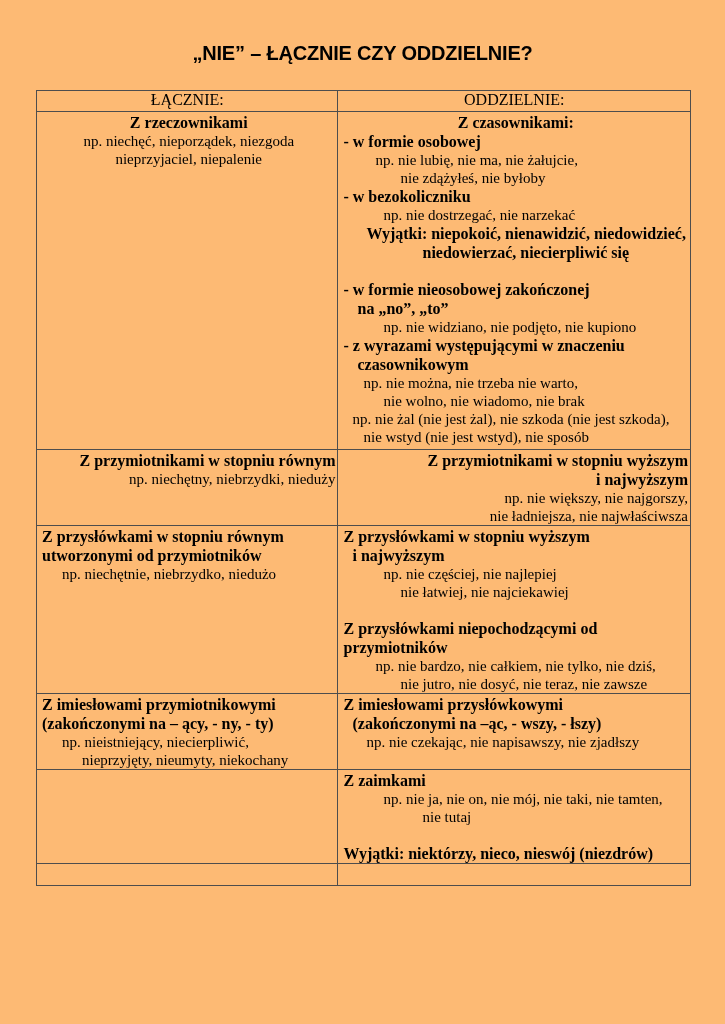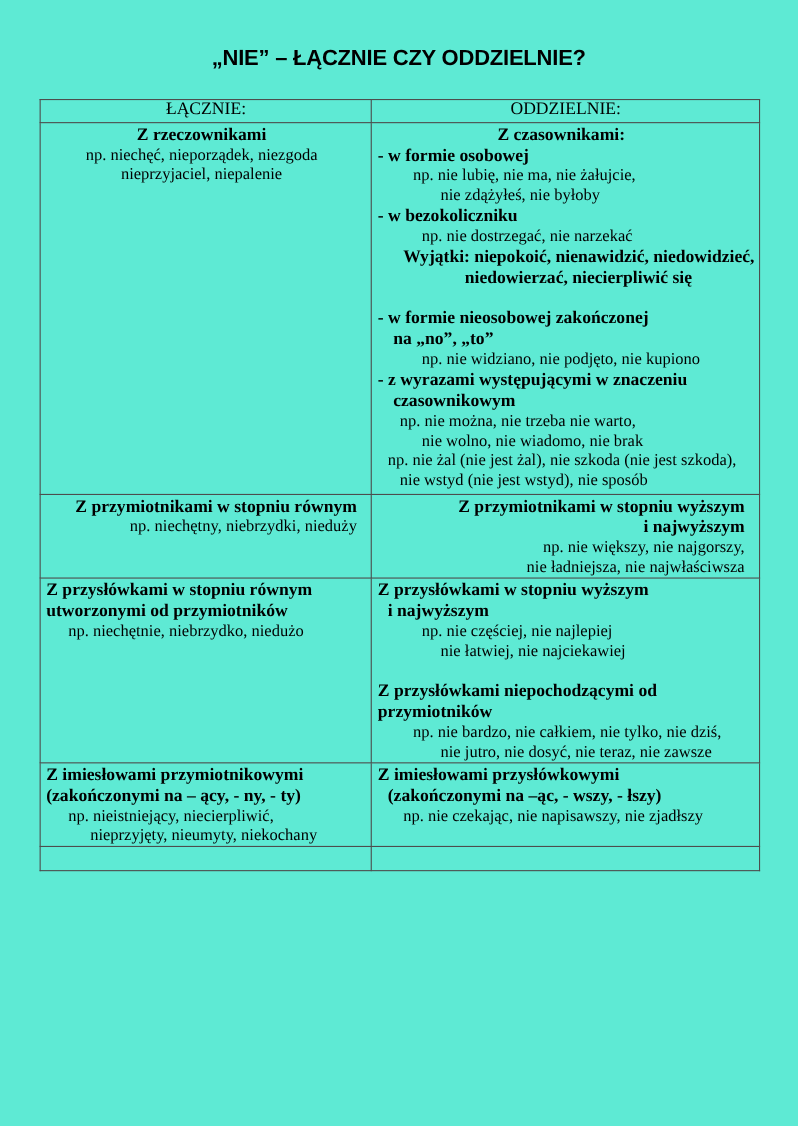--- a/index.html
+++ b/index.html
@@ -3,37 +3,37 @@
 <meta charset="utf-8">
 <style>
   html,body{margin:0;padding:0;background:#ffffff;}
   body{
     width:725px;height:1024px;
     font-family:"Liberation Serif", serif;
     color:#000000;
     position:relative;
     overflow:hidden;
   }
-  .page{position:relative;width:725px;height:1024px;background:#5eead4;}
+  .page{position:relative;width:725px;height:1024px;background:#fdba74;}
   .title{
     position:absolute;top:42px;left:0;width:100%;
     margin:0;text-align:center;
     font-family:"Liberation Sans", sans-serif;
     font-weight:bold;font-size:20px;letter-spacing:-0.2px;
   }
   table.grid{
     position:absolute;top:90px;left:36px;width:655px;
     border-collapse:collapse;table-layout:fixed;
   }
   col.c-left{width:46.1%;}
   col.c-right{width:53.9%;}
   th,td{
     border:1px solid #4d4d4d;
     vertical-align:top;
-    padding:1px 13px 0 5px;
+    padding:1px 2px 0 5px;
   }
   th{
     font-weight:normal;font-size:16px;height:20px;
     text-align:center;padding:0 5px;margin-left:44px;
   }
   .line{font-size:15px;line-height:18px;white-space:nowrap;}
   .b{font-weight:bold;font-size:16px;line-height:19px;}
   .c{text-align:center;}
   .blank{height:18px;}
   .n1{margin-left:9px;}
@@ -133,19 +133,29 @@
             <div class="line b">(zakończonymi na – ący, - ny, - ty)</div>
             <div class="line n3">np. nieistniejący, niecierpliwić,</div>
             <div class="line n5">nieprzyjęty, nieumyty, niekochany</div>
           </td>
           <td>
             <div class="line b">Z imiesłowami przysłówkowymi</div>
             <div class="line b n1">(zakończonymi na –ąc, - wszy, - łszy)</div>
             <div class="line w">np. nie czekając, nie napisawszy, nie zjadłszy</div>
           </td>
         </tr>
+        <tr class="row-5">
+          <td></td>
+          <td>
+            <div class="line b">Z zaimkami</div>
+            <div class="line n5">np. nie ja, nie on, nie mój, nie taki, nie tamten,</div>
+            <div class="line n7">nie tutaj</div>
+            <div class="line blank"></div>
+            <div class="line b">Wyjątki: niektórzy, nieco, nieswój (niezdrów)</div>
+          </td>
+        </tr>
         <tr class="row-6">
           <td></td>
           <td></td>
         </tr>
       </tbody>
   </table>
 </div>
 
 </body></html>

